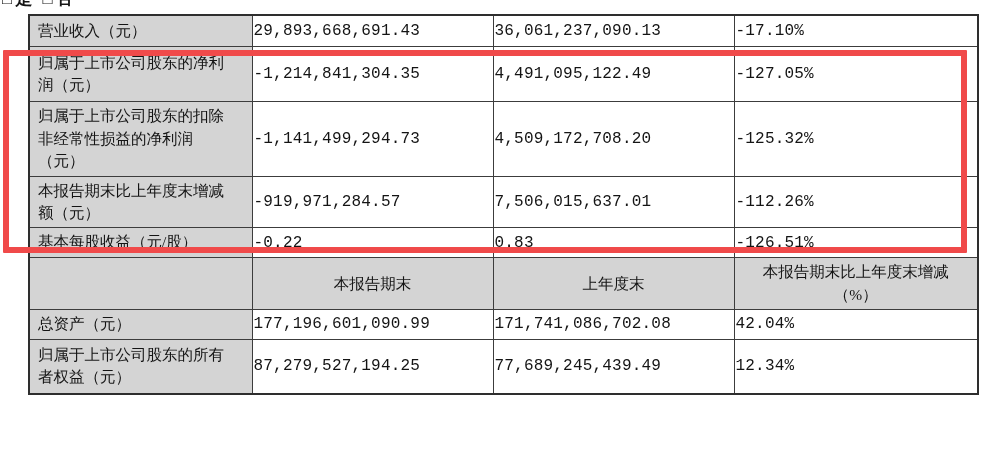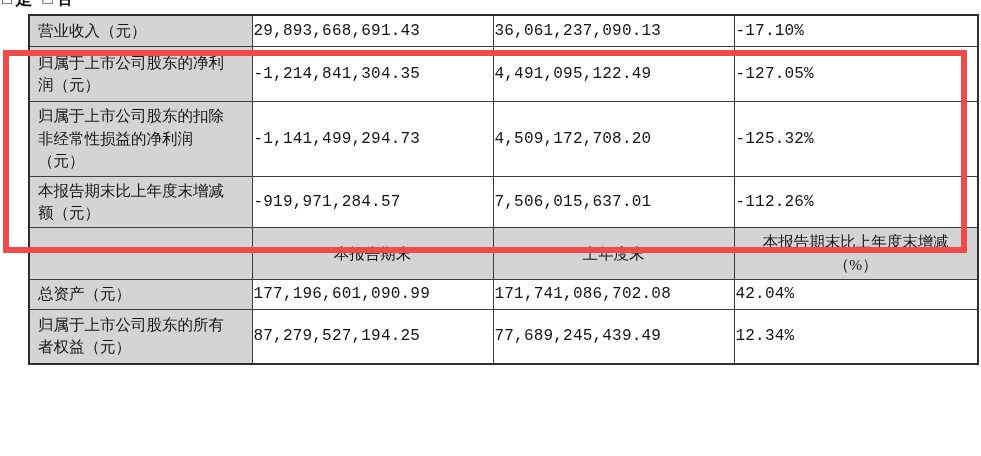--- a/index.html
+++ b/index.html
@@ -69,20 +69,26 @@
   </tr>
 
   <tr class="h48">
     <td class="lbl">本报告期末比上年度末增减
 额（元）</td>
     <td class="num">-919,971,284.57</td>
     <td class="num">7,506,015,637.01</td>
     <td class="num">-112.26%</td>
   </tr>
 
+  <tr class="h27">
+    <td class="lbl">基本每股收益（元/股）</td>
+    <td class="num">-0.22</td>
+    <td class="num">0.83</td>
+    <td class="num">-126.51%</td>
+  </tr>
 
 
 
   <tr class="h45">
     <td class="hdr"></td>
     <td class="hdr">本报告期末</td>
     <td class="hdr">上年度末</td>
     <td class="hdr">本报告期末比上年度末增减
 （%）</td>
   </tr>

